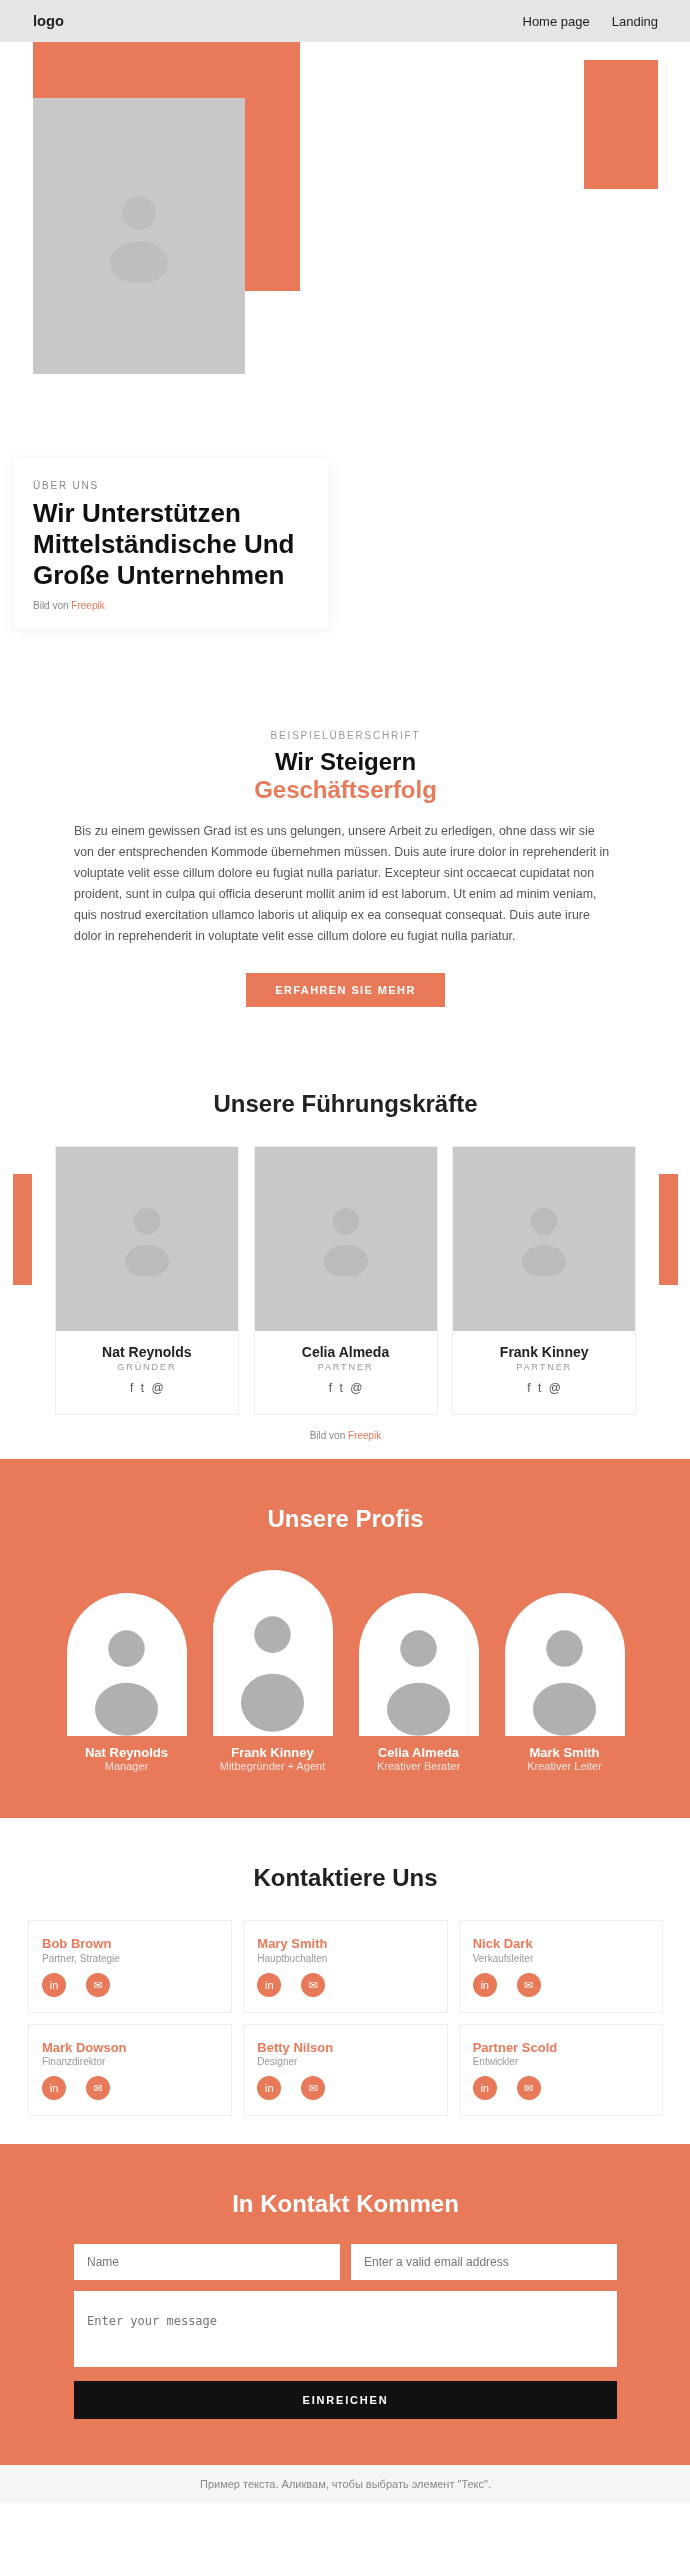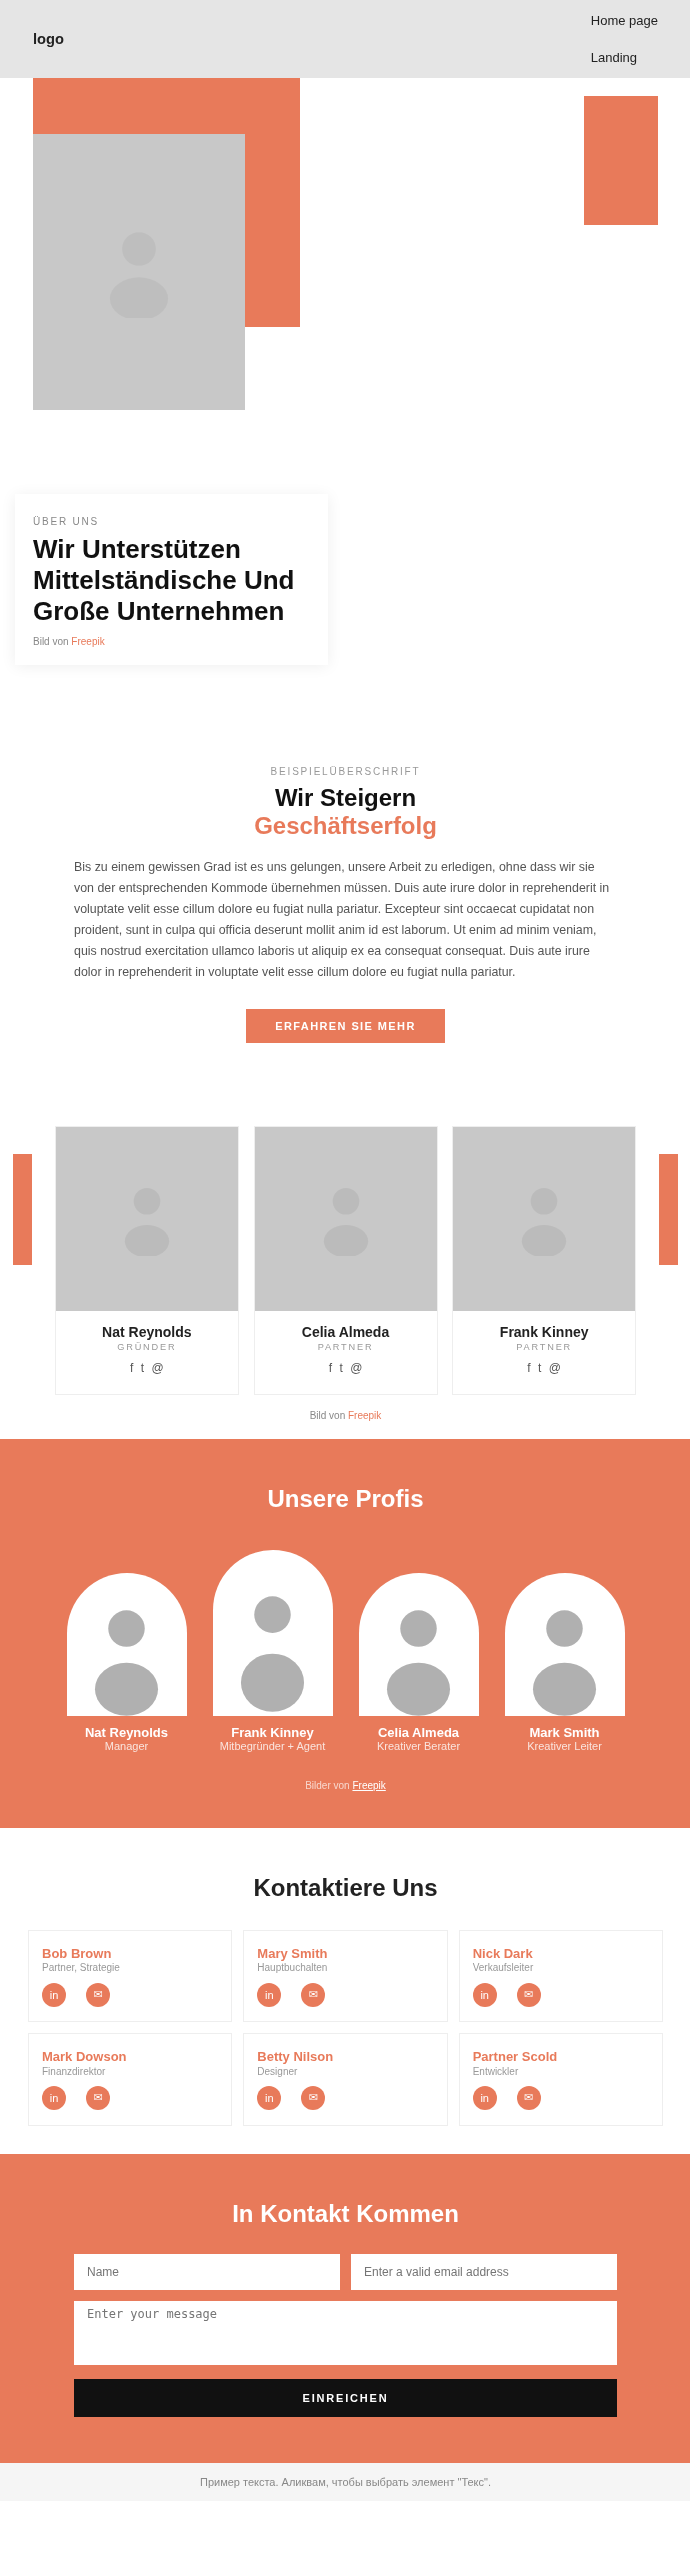--- a/index.html
+++ b/index.html
@@ -4,21 +4,21 @@
   <style>
     * { box-sizing: border-box; margin: 0; padding: 0; }
     body { font-family: 'Arial', sans-serif; background: #fff; color: #222; width: 691px; }
 
     
     nav {
       display: flex; align-items: center; justify-content: space-between;
       padding: 13px 33px; background: #e5e5e5;
     }
     .nav-logo { font-size: 14.7px; font-weight: bold; color: #222; }
-    .nav-links { display: flex; gap: 22px; flex-direction: column; }
+    .nav-links { display: flex; gap: 22px; }
     .nav-links a { text-decoration: none; color: #222; font-size: 13px; }
 
     
     .hero {
       position: relative; background: #fff;
       padding: 28px 33px 46px 33px;
       min-height: 313px;
       display: flex; align-items: flex-start; flex-direction: column;
     }
     .hero-bg-rect-top {
@@ -157,22 +157,22 @@
     .section-form {
       background: #e87a5a; padding: 46px 74px 46px 74px; text-align: center;
     }
     .section-form h2 { font-size: 24px; font-weight: 800; color: #fff; margin-bottom: 26px; }
     .form-row { display: flex; gap: 11px; margin-bottom: 11px; }
     .form-input {
       flex: 1; padding: 11px 13px; border: none; font-size: 12px;
       color: #999; background: #fff; outline: none;
     }
     .form-textarea {
-      width: 100%; padding: 6px 13px; border: none; font-size: 12px;
-      color: #999; background: #fff; outline: none; height: 64px; resize: none; margin-bottom: 11px;
+      width: 100%; padding: 23px 13px; border: none; font-size: 12px;
+      color: #999; background: #fff; outline: none; height: 76px; resize: none; margin-bottom: 11px;
     }
     .btn-submit {
       width: 100%; padding: 13px; background: #111; color: #fff;
       font-size: 11px; font-weight: bold; letter-spacing: 1.8px;
       border: none; cursor: pointer; text-transform: uppercase;
     }
 
     
     .footer-note {
       background: #f5f5f5; padding: 13px 33px; text-align: center;
@@ -219,20 +219,21 @@
   <p class="eyebrow-label">BEISPIELÜBERSCHRIFT</p>
   <h2 class="section-title">
     <span>Wir Steigern</span><br>
     <span class="section-title-accent">Geschäftserfolg</span>
   </h2>
   <p class="section-body">Bis zu einem gewissen Grad ist es uns gelungen, unsere Arbeit zu erledigen, ohne dass wir sie von der entsprechenden Kommode übernehmen müssen. Duis aute irure dolor in reprehenderit in voluptate velit esse cillum dolore eu fugiat nulla pariatur. Excepteur sint occaecat cupidatat non proident, sunt in culpa qui officia deserunt mollit anim id est laborum. Ut enim ad minim veniam, quis nostrud exercitation ullamco laboris ut aliquip ex ea consequat consequat. Duis aute irure dolor in reprehenderit in voluptate velit esse cillum dolore eu fugiat nulla pariatur.</p>
   <button class="btn-orange">ERFAHREN SIE MEHR</button>
 </section>
 
 <section class="section-team">
+  <h2>Unsere Führungskräfte</h2>
   <div class="team-grid">
     <div class="team-bg-rect-left"></div>
 
     <div class="team-card">
       <div class="team-card-img">
         <svg viewBox="0 0 80 100" class="person-svg" xmlns="http://www.w3.org/2000/svg">
           <circle cx="40" cy="26" r="18" class="person-silhouette"></circle>
           <ellipse cx="40" cy="80" rx="30" ry="22" class="person-silhouette"></ellipse>
         </svg>
       </div>
@@ -327,24 +328,20 @@
         <svg viewBox="0 0 100 130" xmlns="http://www.w3.org/2000/svg" width="83" height="120">
           <circle cx="50" cy="32" r="22" fill="#b0b0b0"></circle>
           <ellipse cx="50" cy="105" rx="38" ry="32" fill="#b0b0b0"></ellipse>
         </svg>
       </div>
       <div class="profis-name">Mark Smith</div>
       <div class="profis-role">Kreativer Leiter</div>
     </div>
 
   </div>
-  <p class="profis-credit">
-    <span>Bilder von</span>
-    <a href="#">Freepik</a>
-  </p>
 </section>
 
 <section class="section-kontakt">
   <h2>Kontaktiere Uns</h2>
   <div class="kontakt-grid">
 
     <div class="kontakt-card">
       <div class="kontakt-name">Bob Brown</div>
       <div class="kontakt-role">Partner, Strategie</div>
       <div class="kontakt-icons">

